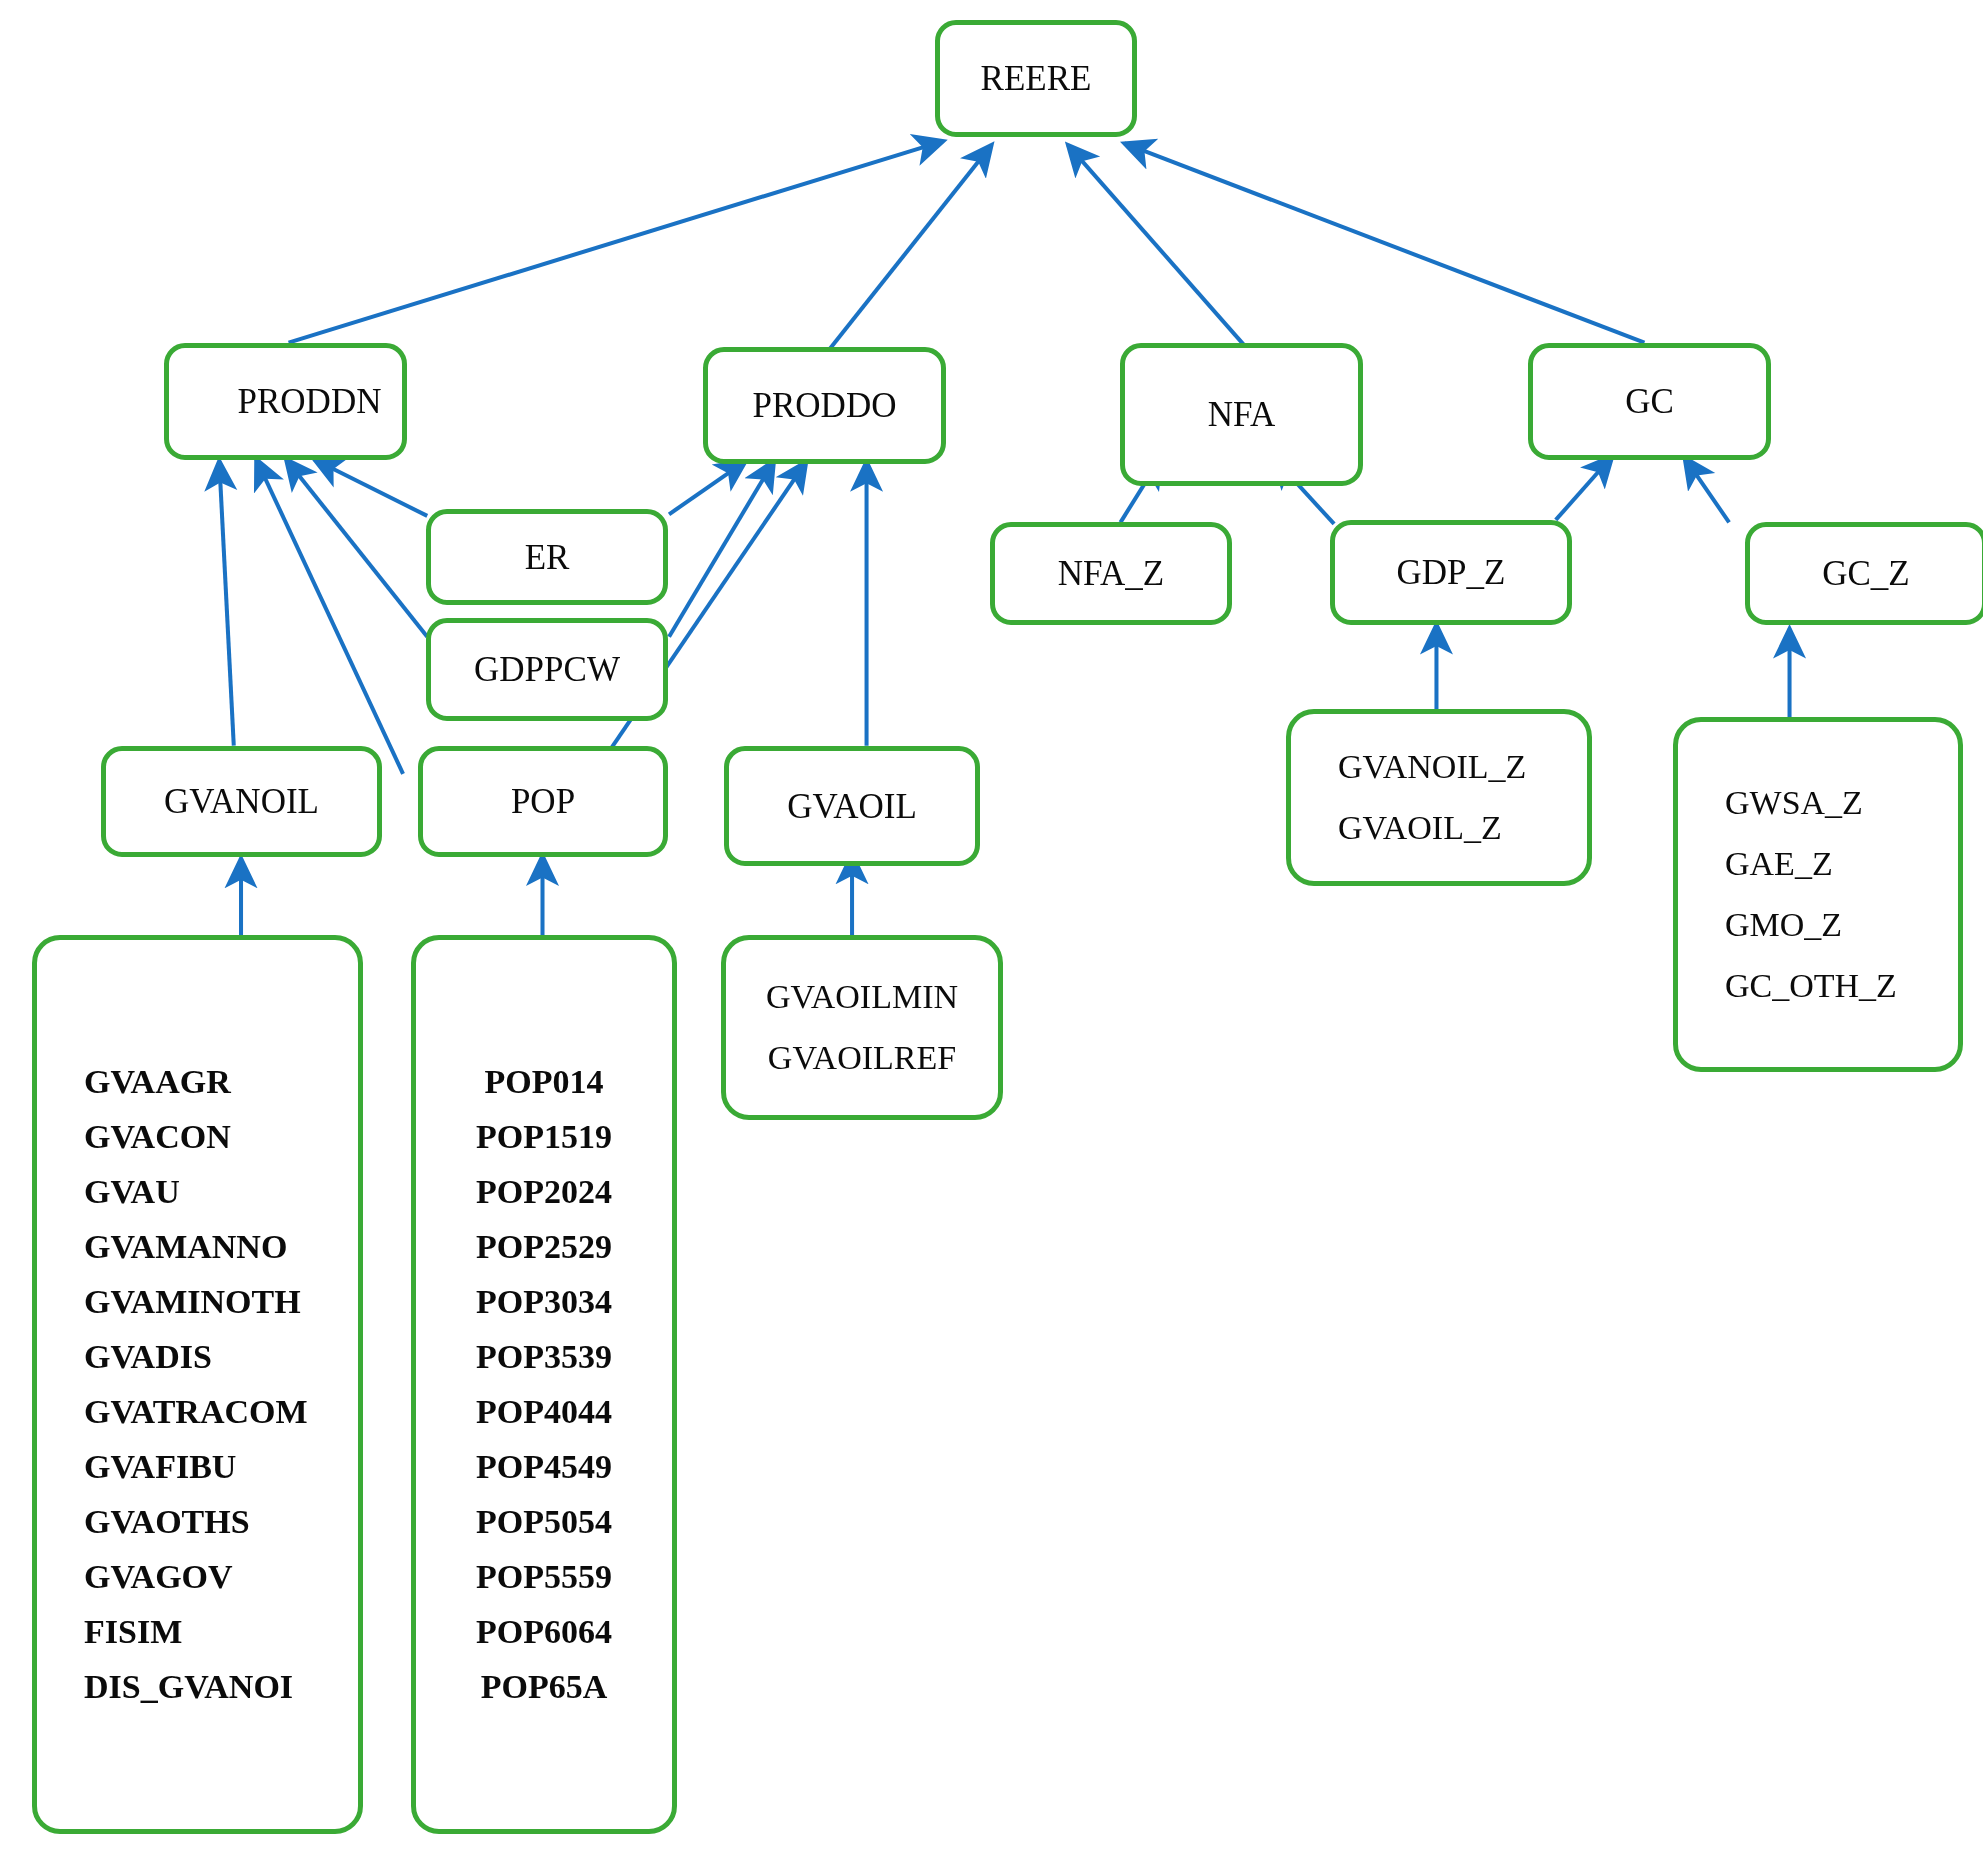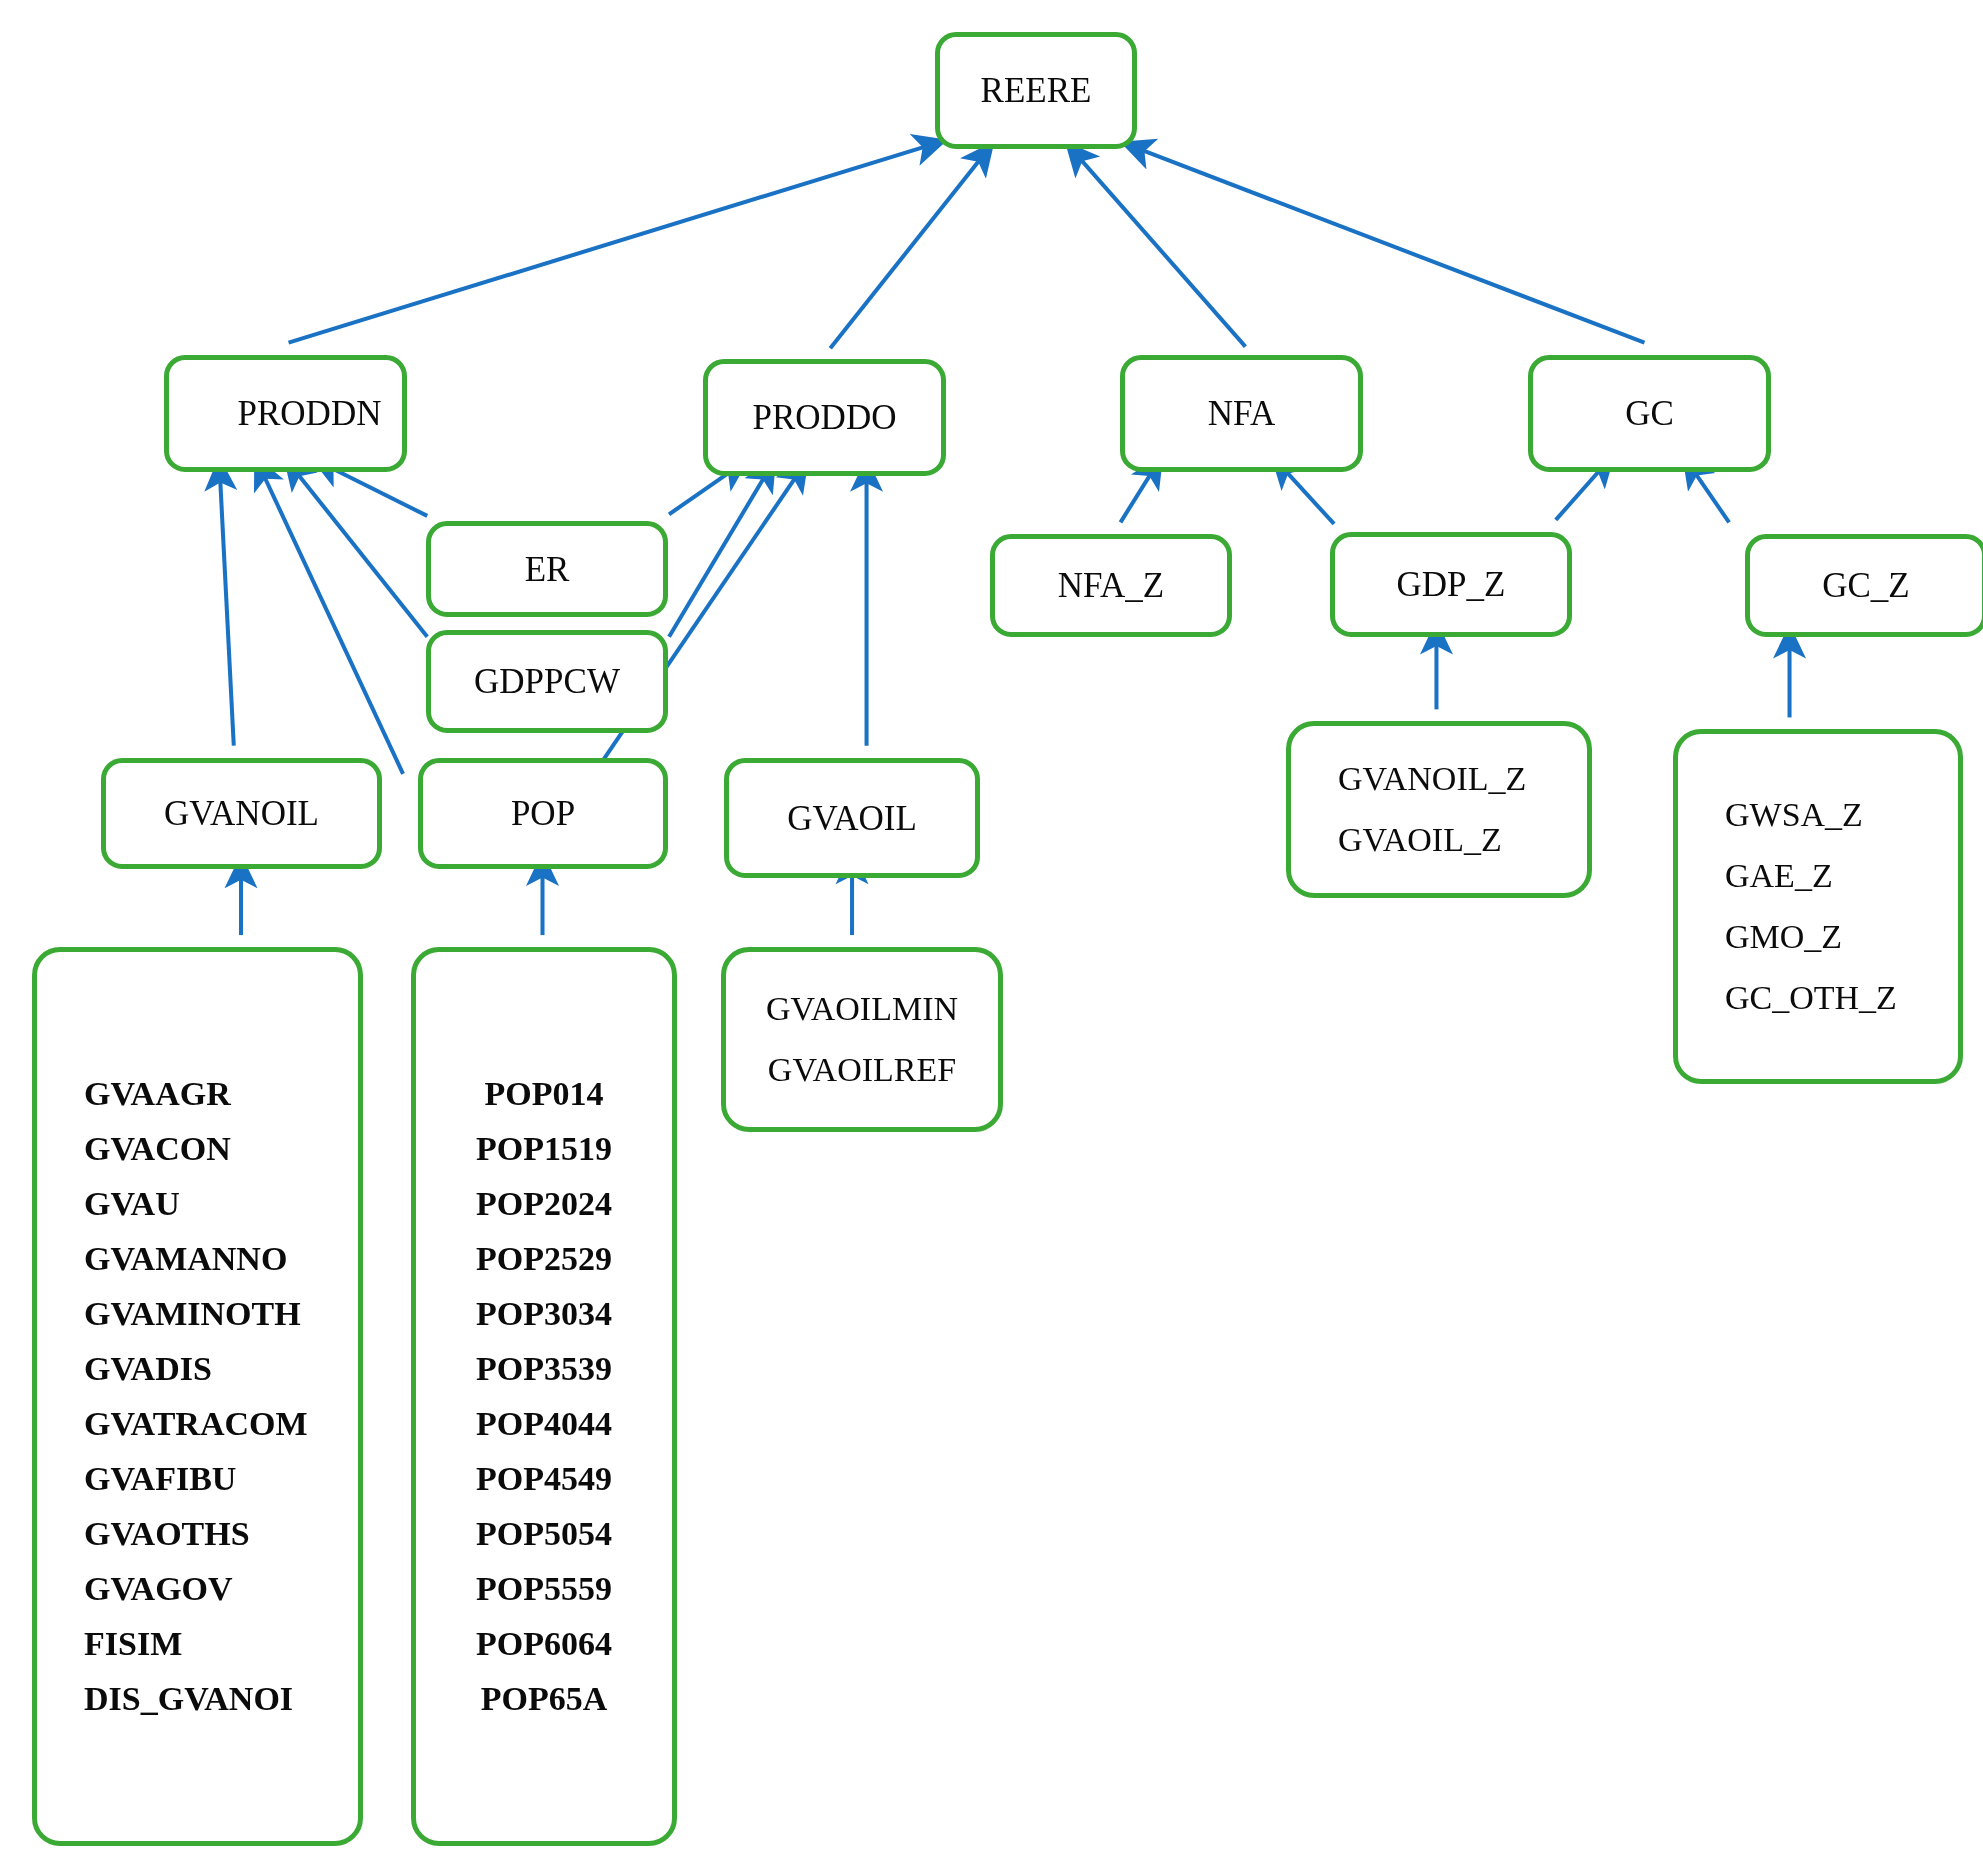--- a/index.html
+++ b/index.html
@@ -2,21 +2,21 @@
 <html style="font-size:13px"><head>
 <meta charset="utf-8">
 <style>
   html,body{margin:0;padding:0;background:#ffffff;}
   body{font-family:"Liberation Serif", serif;}
   #stage{position:relative;width:1983px;height:1850px;background:#fff;overflow:hidden;}
   #wire{position:absolute;left:0;top:0;width:1983px;height:1850px;}
   .node{position:absolute;box-sizing:border-box;background:#ffffff;
         border:5.6px solid #3aaa35;border-radius:21px;
         display:flex;align-items:center;justify-content:center;
-        color:#0b0b0b;font-family:"Liberation Serif", serif;margin-top:12px;}
+        color:#0b0b0b;font-family:"Liberation Serif", serif;}
   .node .lbl{font-size:35px;line-height:1;white-space:nowrap;}
   .listnode{align-items:center;justify-content:center;border-radius:28px;}
   .listnode ul{list-style:none;margin:0;padding:0;width:100%;}
   .listnode li{font-size:34px;line-height:1;padding:0;white-space:nowrap;}
   .list-left li{text-align:left;padding-left:47px;}
   .list-center li{text-align:center;}
   .sp-wide li{margin:21px 0;font-weight:bold;}
   .sp-med li{margin:27px 0;}
 </style>
 </head>
@@ -64,21 +64,21 @@
   <div class="node" style="left:935px;top:20px;width:202px;height:117px;">
     <span class="lbl">REERE</span>
   </div>
 
   <div class="node" style="left:164px;top:343px;width:243px;height:117px;padding-left:48px;">
     <span class="lbl">PRODDN</span>
   </div>
   <div class="node" style="left:703px;top:347px;width:243px;height:117px;">
     <span class="lbl">PRODDO</span>
   </div>
-  <div class="node" style="left:1120px;top:343px;width:243px;height:117px;">
+  <div class="node" style="left:1120px;top:343px;width:243px;height:143px;">
     <span class="lbl">NFA</span>
   </div>
   <div class="node" style="left:1528px;top:343px;width:243px;height:117px;">
     <span class="lbl">GC</span>
   </div>
 
   <div class="node" style="left:426px;top:509px;width:242px;height:96px;">
     <span class="lbl">ER</span>
   </div>
   <div class="node" style="left:426px;top:618px;width:242px;height:103px;">

